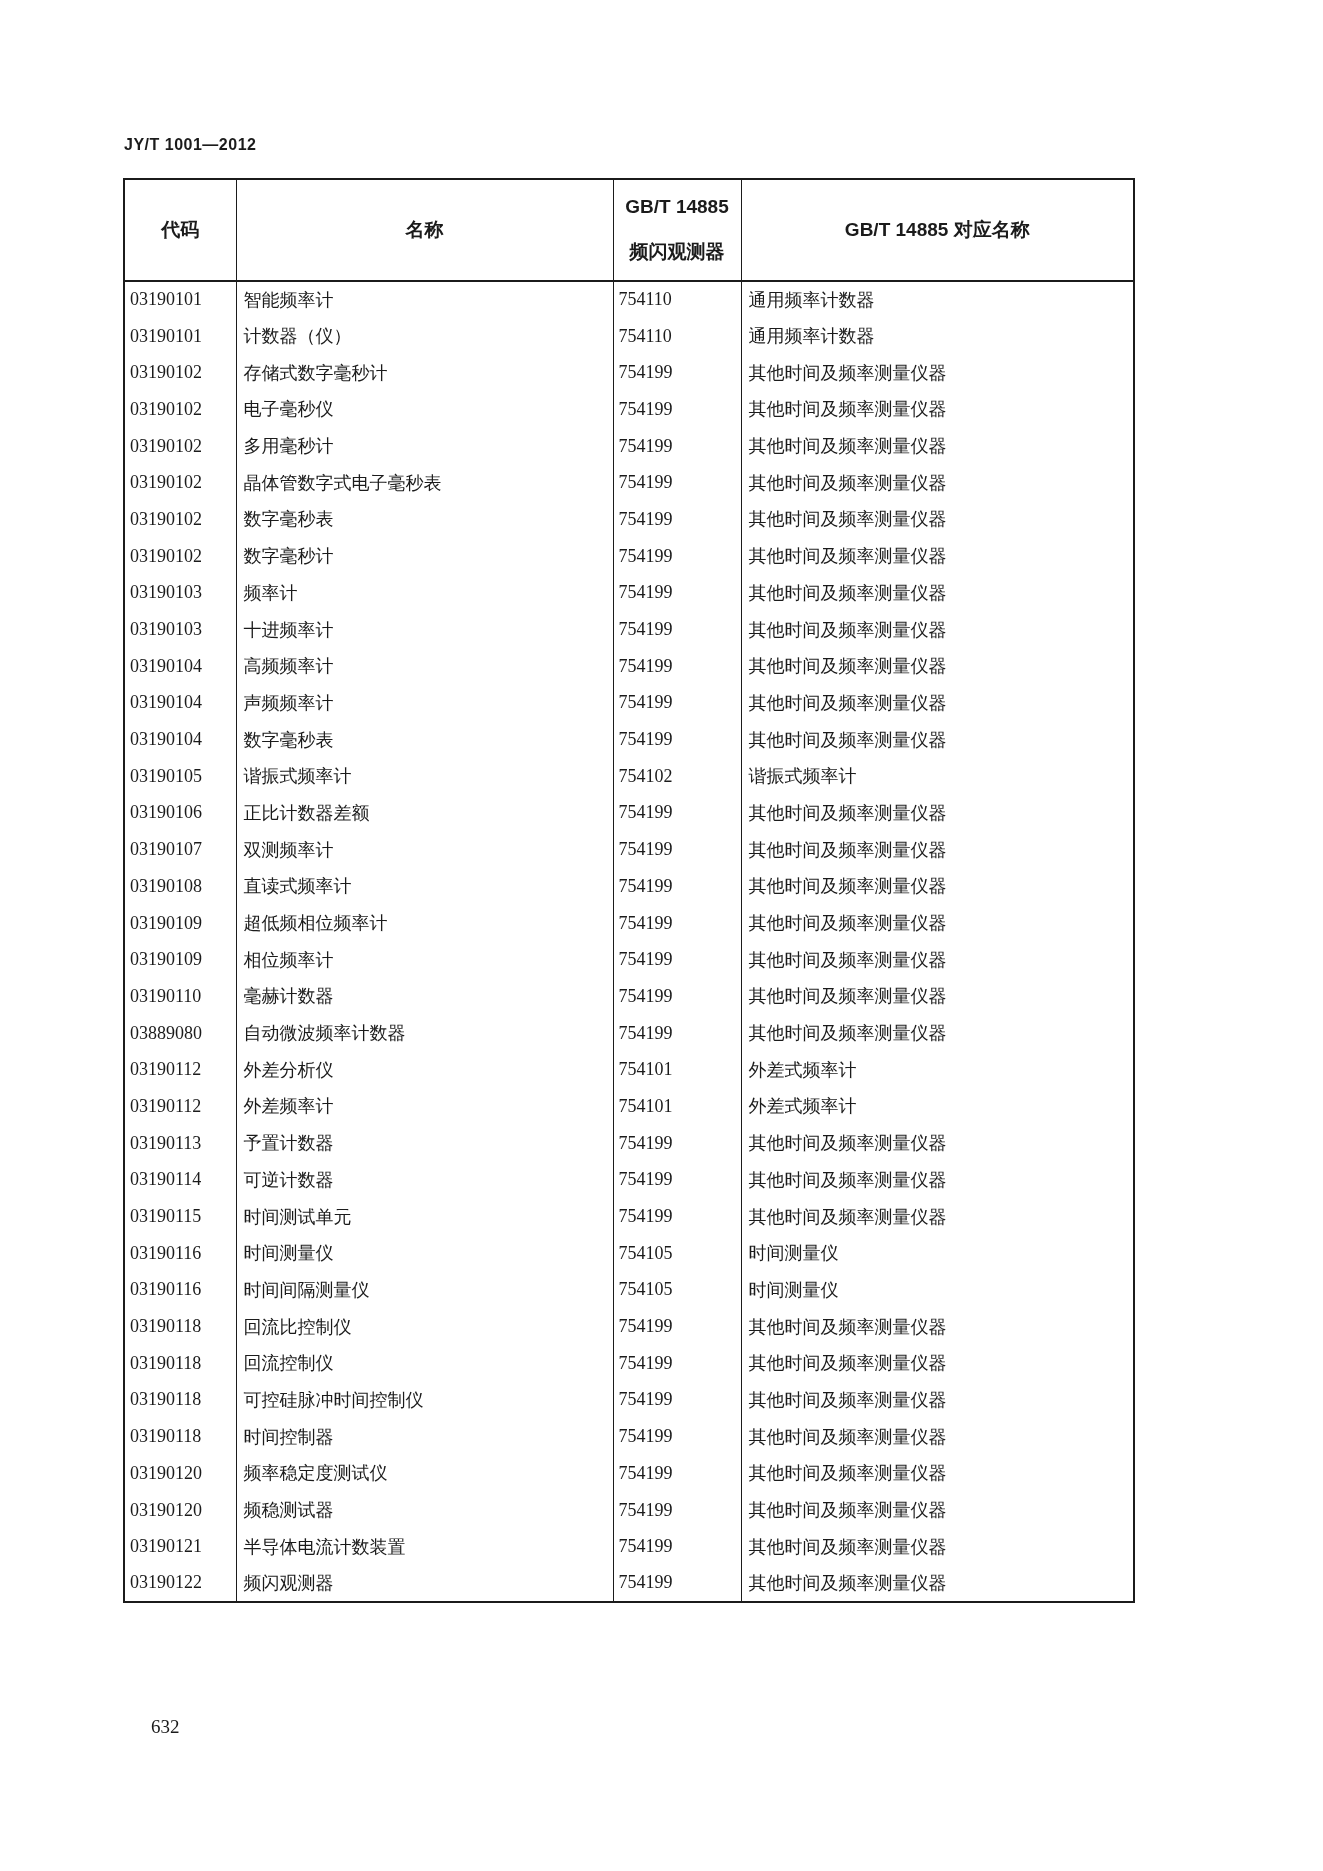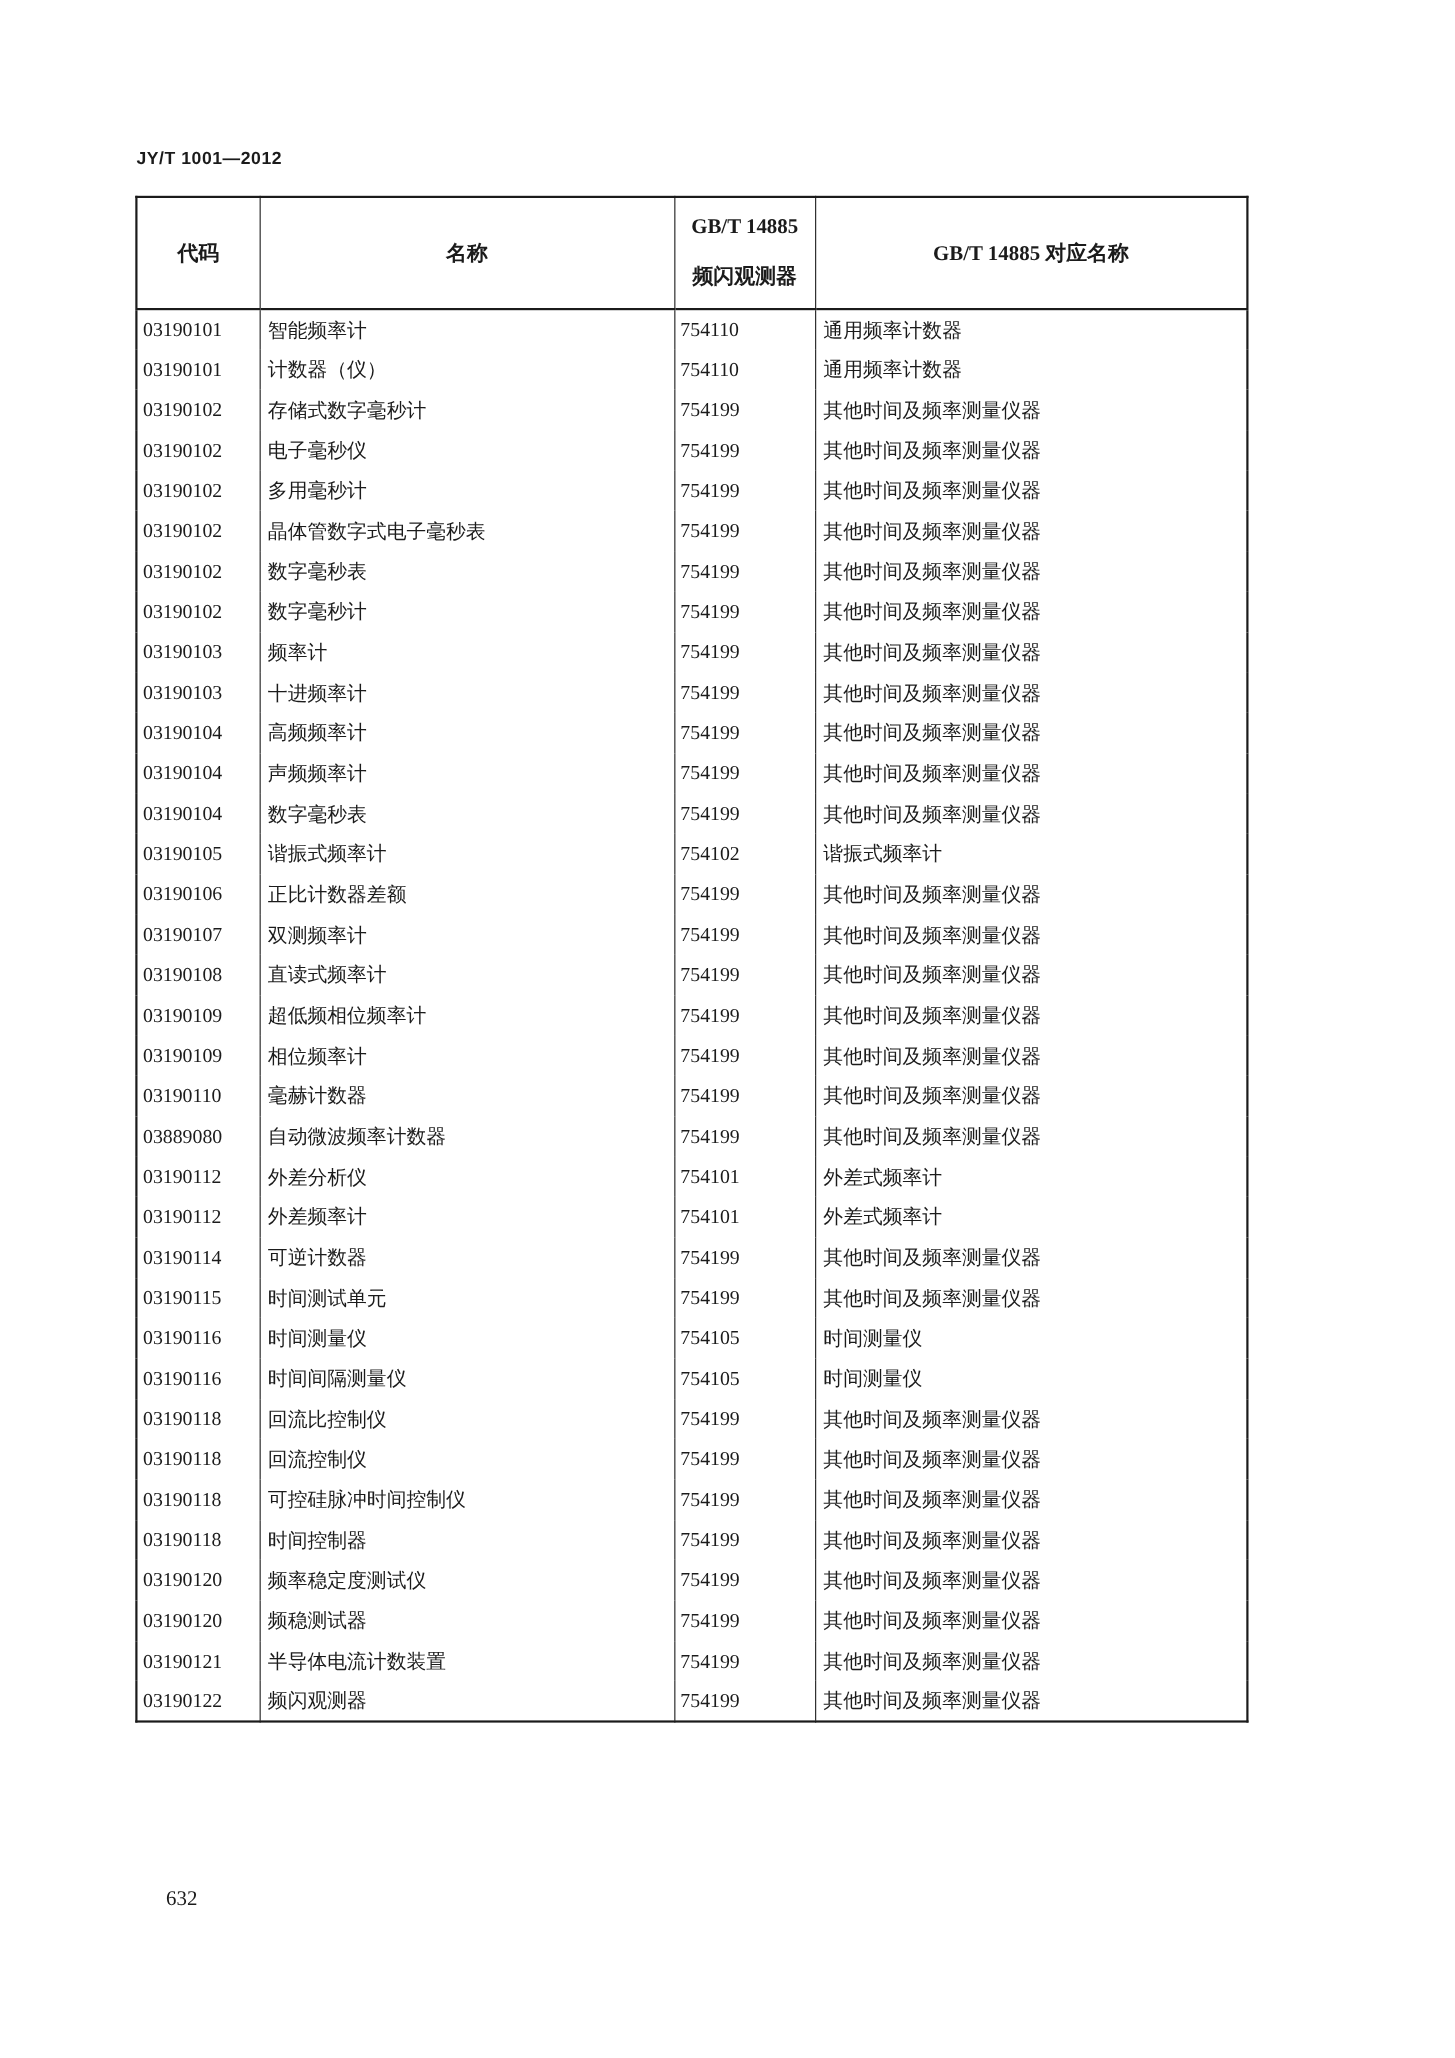--- a/index.html
+++ b/index.html
@@ -43,21 +43,21 @@
   table.mapping col.c4 { width: 393px; }
   thead tr { height: 102px; }
   th {
     border-left: 1px solid #1b1b1b;
     border-bottom: 2px solid #1b1b1b;
     font-size: 19px;
     font-weight: 700;
     text-align: center;
     vertical-align: middle;
     padding: 0;
-    font-family: Liberation Serif, serif;
+    font-family: Liberation Sans, sans-serif;
   }
   th:first-child { border-left: none; }
   .th-twoline { line-height: 2.35; }
   tbody tr { height: 36.7px; }
   tbody td {
     border-left: 1px solid #1b1b1b;
     font-size: 18px;
     vertical-align: middle;
     padding: 0 0 0 5px;
     white-space: nowrap;
@@ -232,20 +232,26 @@
           <td class="gb-code-cell">754101</td>
           <td class="gb-name-cell">外差式频率计</td>
         </tr>
         <tr>
           <td class="code-cell">03190112</td>
           <td class="name-cell">外差频率计</td>
           <td class="gb-code-cell">754101</td>
           <td class="gb-name-cell">外差式频率计</td>
         </tr>
         <tr>
+          <td class="code-cell">03190113</td>
+          <td class="name-cell">予置计数器</td>
+          <td class="gb-code-cell">754199</td>
+          <td class="gb-name-cell">其他时间及频率测量仪器</td>
+        </tr>
+        <tr>
           <td class="code-cell">03190114</td>
           <td class="name-cell">可逆计数器</td>
           <td class="gb-code-cell">754199</td>
           <td class="gb-name-cell">其他时间及频率测量仪器</td>
         </tr>
         <tr>
           <td class="code-cell">03190115</td>
           <td class="name-cell">时间测试单元</td>
           <td class="gb-code-cell">754199</td>
           <td class="gb-name-cell">其他时间及频率测量仪器</td>

